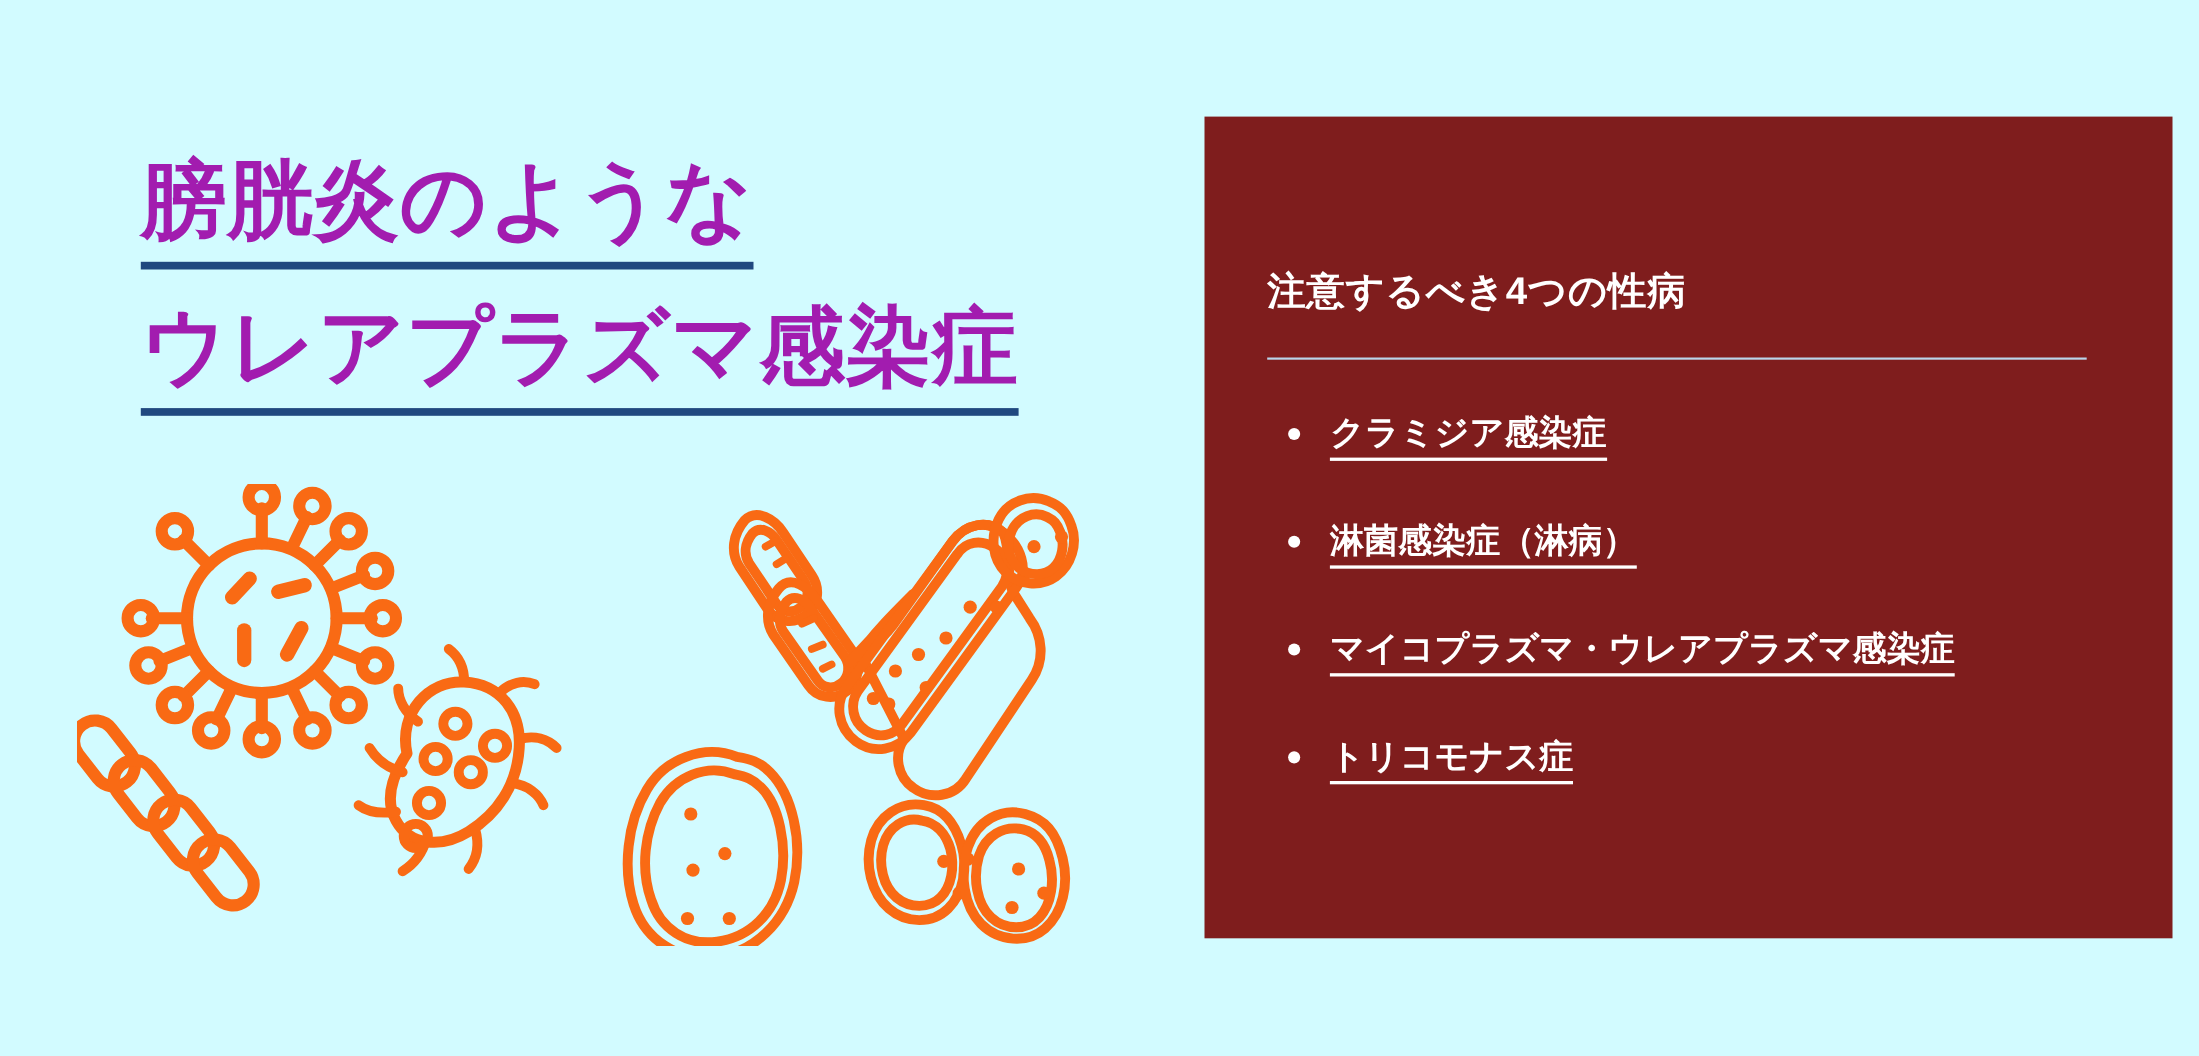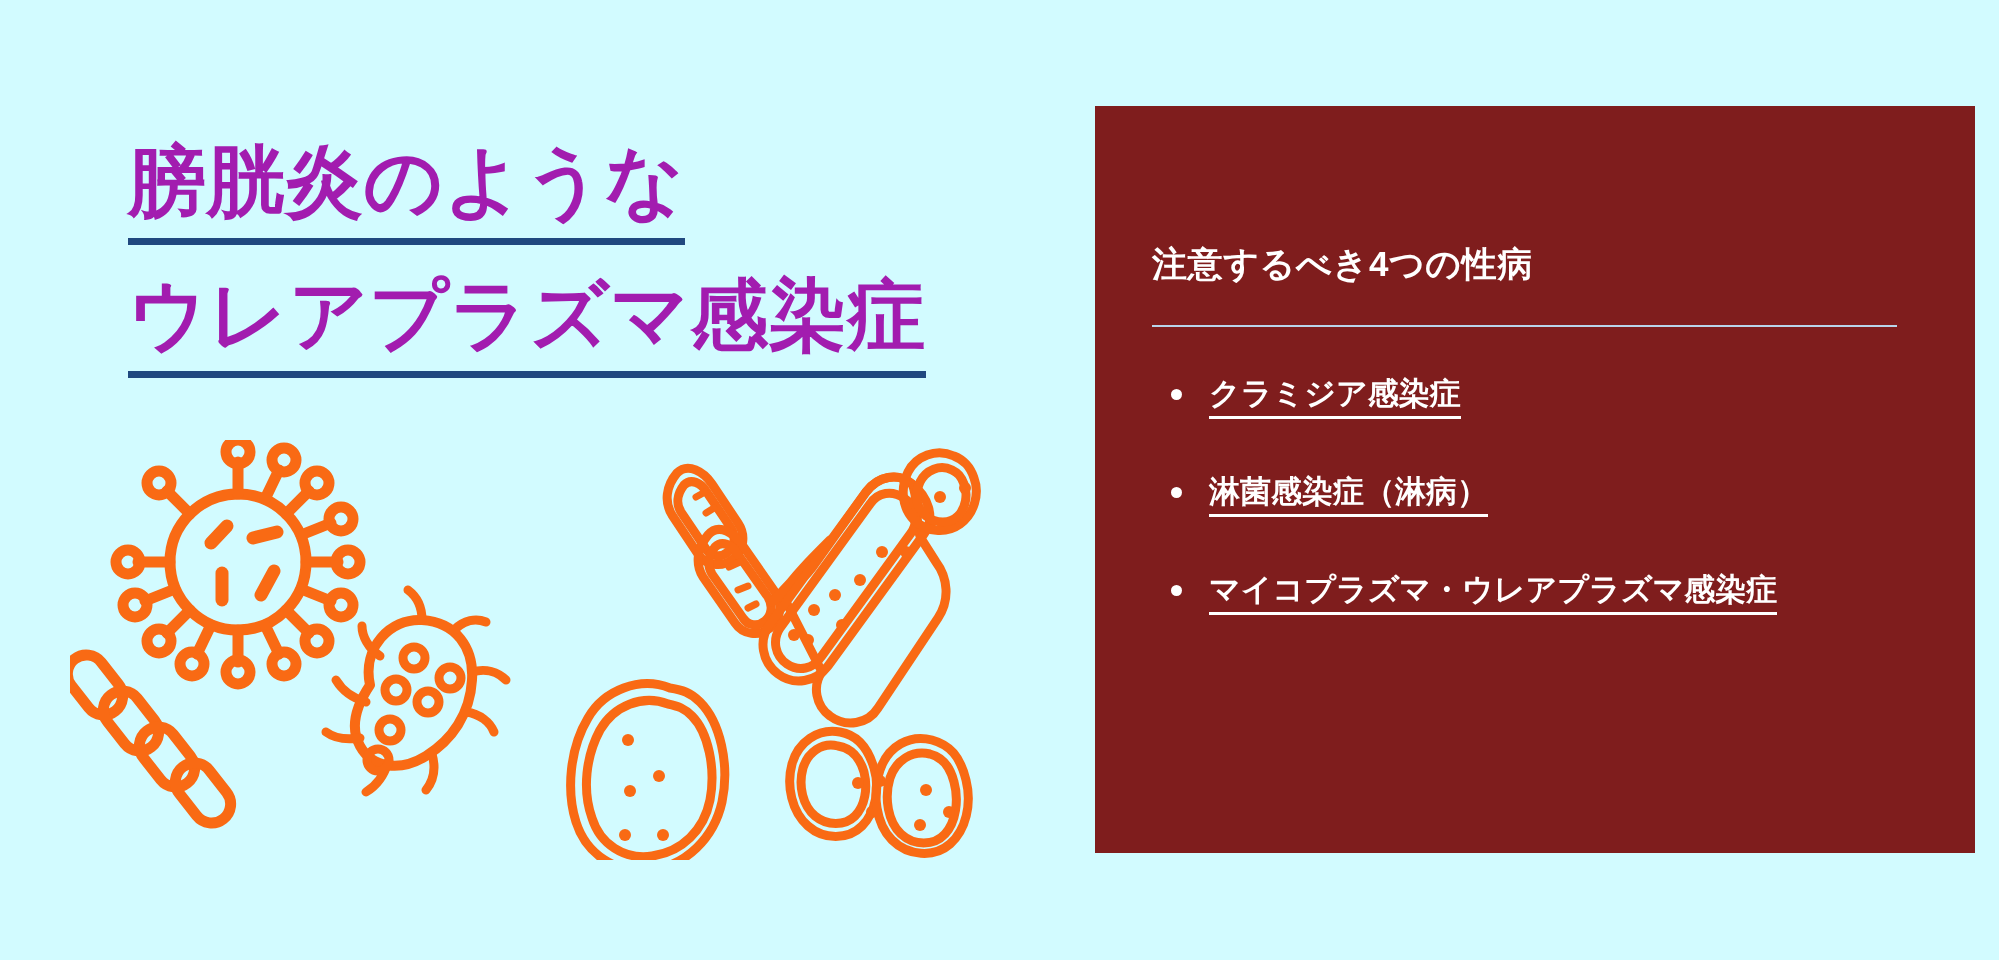--- a/index.html
+++ b/index.html
@@ -329,17 +329,21 @@
         <span class="item-label">クラミジア感染症</span>
       </li>
       <li>
         <span class="bullet-dot"></span>
         <span class="item-label">淋菌感染症（淋病）</span>
       </li>
       <li>
         <span class="bullet-dot"></span>
         <span class="item-label">マイコプラズマ・ウレアプラズマ感染症</span>
       </li>
+      <li>
+        <span class="bullet-dot"></span>
+        <span class="item-label">トリコモナス症</span>
+      </li>
     </ul>
 
   </div>
 
 </div>
 
 </body></html>

